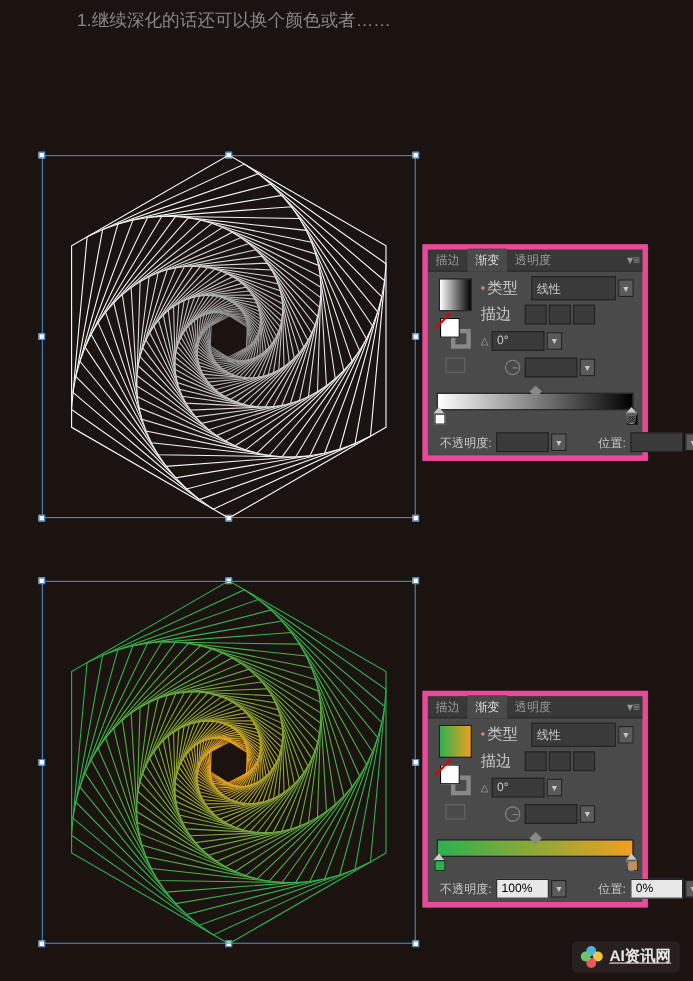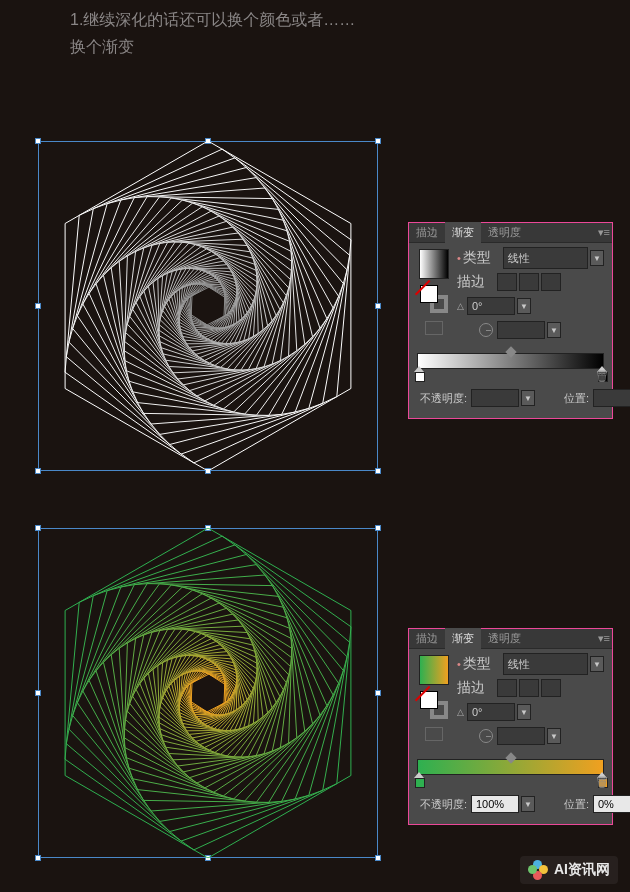--- a/index.html
+++ b/index.html
@@ -47,24 +47,24 @@
   .h-br { bottom: -4px; right: -4px; }
   .hex-svg {
     position: absolute;
     top: 50%; left: 50%;
     transform: translate(-50%, -50%);
   }
 
   
   .panel {
     position: absolute;
-    left: 408px;
+    left: 384px;
     width: 205px;
     background: #4a4a4a;
-    border: 1px solid #ec4899;
+    border: 5px solid #ec4899;
     font-size: 11px;
     color: #c8c8c8;
   }
   .panel1 { top: 222px; height: 197px; }
   .panel2 { top: 628px; height: 197px; }
   .panel-tabs {
     display: flex;
     background: #383838;
     height: 20px;
     align-items: center;
@@ -275,28 +275,28 @@
   }
   .wm-petal {
     position: absolute;
     width: 9px; height: 9px;
     border-radius: 50%;
   }
   .wm-text {
     color: #e8e8e8;
     font-size: 14px;
     font-weight: bold;
+    text-decoration: underline;
   }
 </style>
 </head>
 <body>
 
 <div class="instruction">
   <div>1.继续深化的话还可以换个颜色或者……</div>
-  <div>换个渐变</div>
 </div>
 
 <div class="canvas-area canvas1">
   <div class="selection-box">
     <div class="sel-handle h-tl"></div>
     <div class="sel-handle h-tm"></div>
     <div class="sel-handle h-tr"></div>
     <div class="sel-handle h-ml"></div>
     <div class="sel-handle h-mr"></div>
     <div class="sel-handle h-bl"></div>

